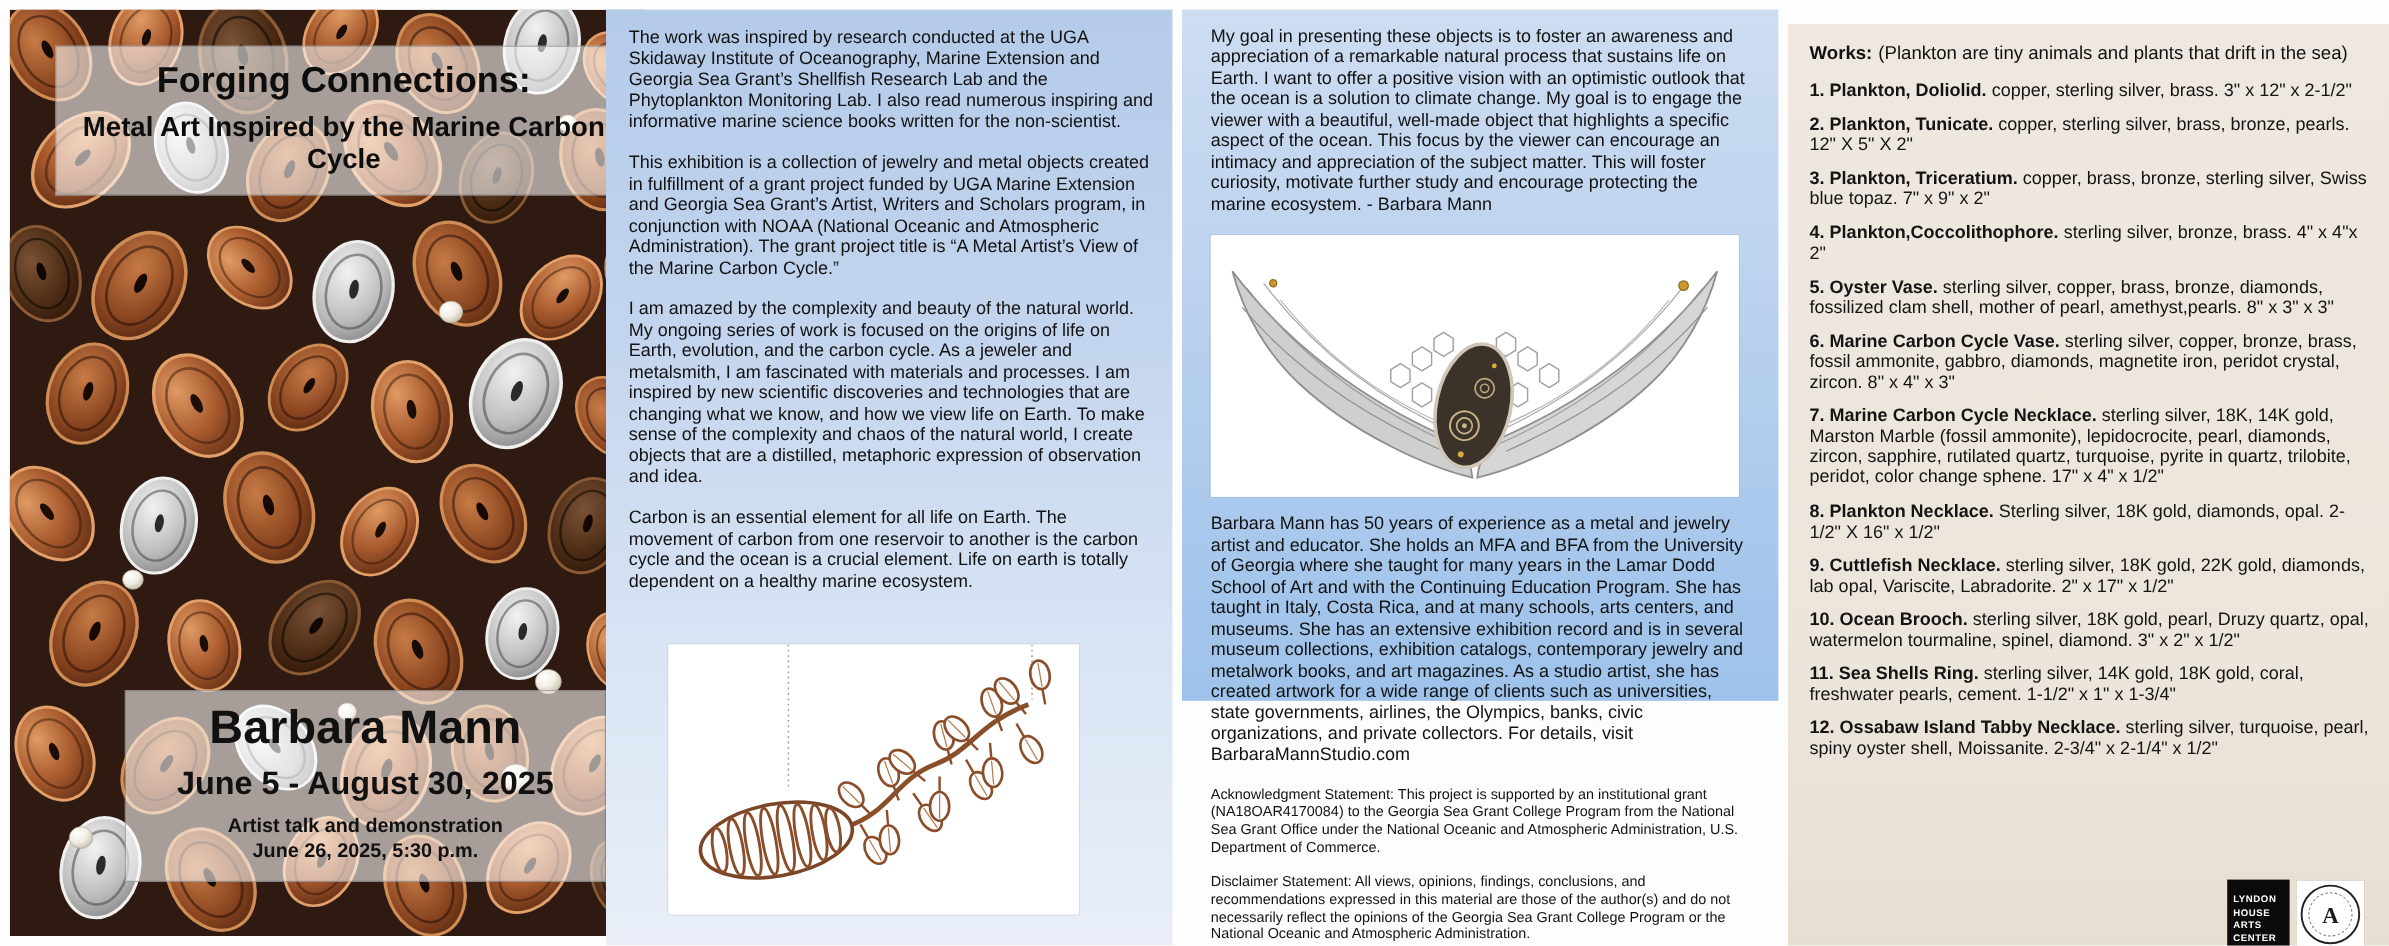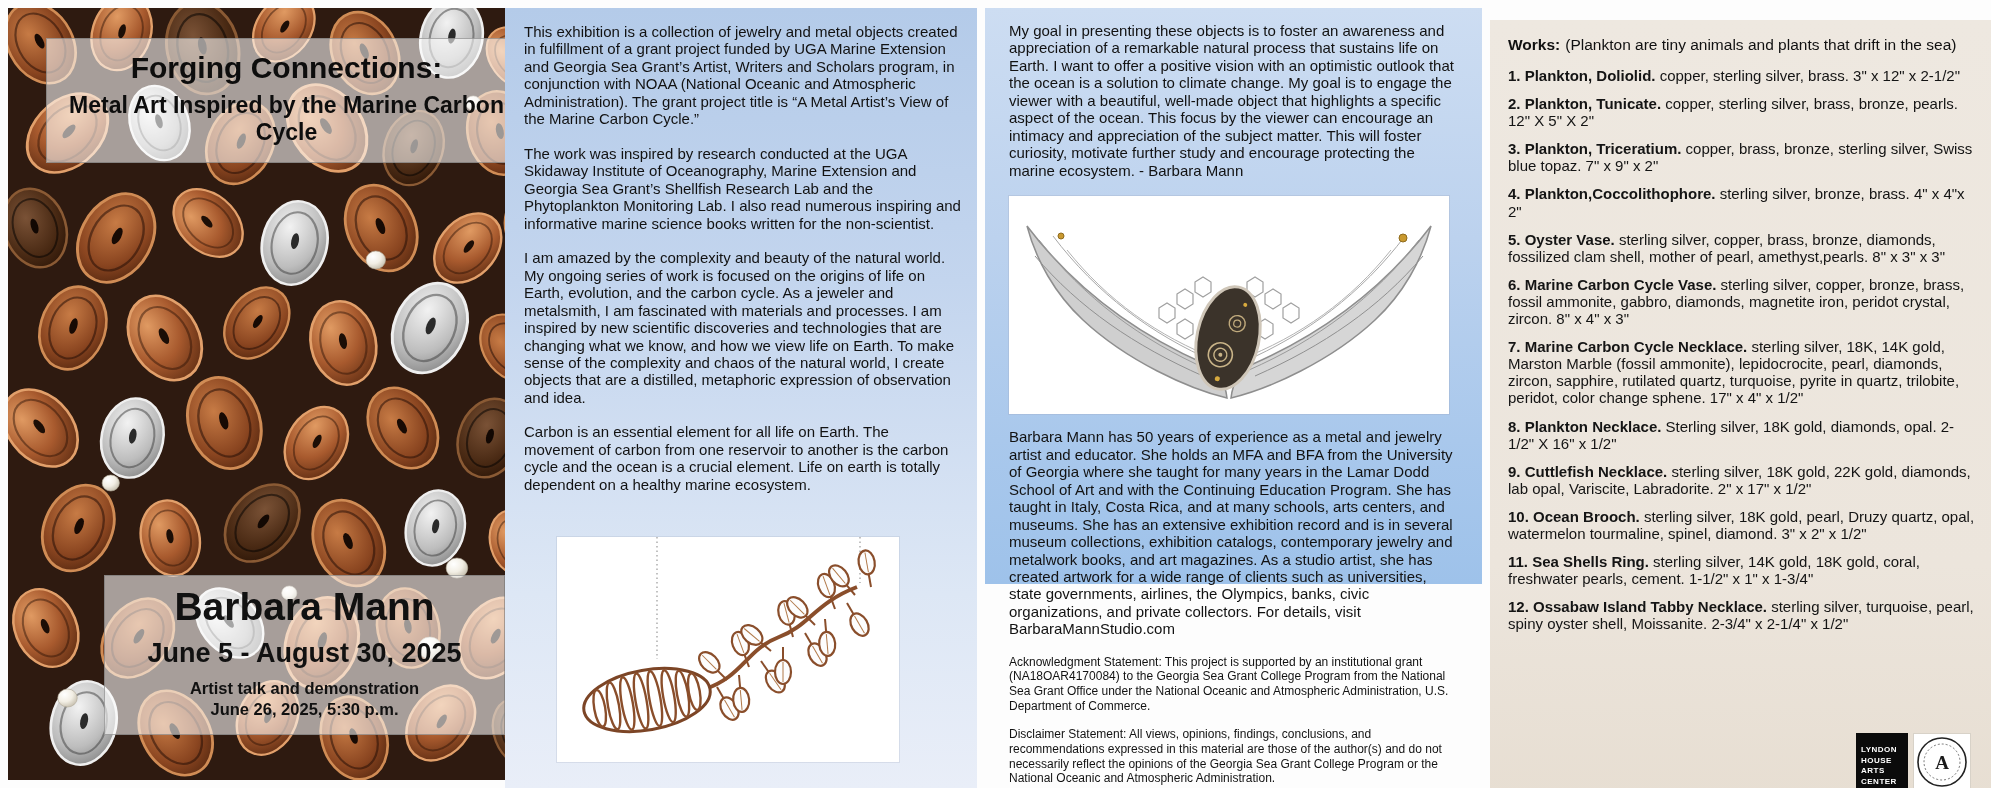--- a/index.html
+++ b/index.html
@@ -180,22 +180,22 @@
     <div class="artist-box">
       <div class="artist-name">Barbara Mann</div>
       <div class="artist-dates">June 5 - August 30, 2025</div>
       <div class="artist-talk">Artist talk and demonstration</div>
       <div class="artist-talk2">June 26, 2025, 5:30 p.m.</div>
     </div>
   </div>
 
   <div class="panel2">
     <div class="panel2-inner">
+        <p class="body-text">The work was inspired by research conducted at the UGA Skidaway Institute of Oceanography, Marine Extension and Georgia Sea Grant’s Shellfish Research Lab and the Phytoplankton Monitoring Lab. I also read numerous inspiring and informative marine science books written for the non-scientist.</p>
         <p class="body-text">This exhibition is a collection of jewelry and metal objects created in fulfillment of a grant project funded by UGA Marine Extension and Georgia Sea Grant’s Artist, Writers and Scholars program, in conjunction with NOAA (National Oceanic and Atmospheric Administration). The grant project title is “A Metal Artist’s View of the Marine Carbon Cycle.”</p>
-        <p class="body-text">The work was inspired by research conducted at the UGA Skidaway Institute of Oceanography, Marine Extension and Georgia Sea Grant’s Shellfish Research Lab and the Phytoplankton Monitoring Lab. I also read numerous inspiring and informative marine science books written for the non-scientist.</p>
         <p class="body-text">I am amazed by the complexity and beauty of the natural world. My ongoing series of work is focused on the origins of life on Earth, evolution, and the carbon cycle. As a jeweler and metalsmith, I am fascinated with materials and processes.  I am inspired by new scientific discoveries and technologies that are changing what we know, and how we view life on Earth.  To make sense of the complexity and chaos of the natural world, I create objects that are a distilled, metaphoric expression of observation and idea.</p>
         <p class="body-text">Carbon is an essential element for all life on Earth. The movement of carbon from one reservoir to another is the carbon cycle and the ocean is a crucial element. Life on earth is totally dependent on a healthy marine ecosystem.</p>
       </div>
     <div class="p2-image">
       <svg viewBox="0 0 342 225" aria-hidden="true">
         <defs>
           <g id="leaf">
             <line x1="0" y1="0" x2="0" y2="-14" stroke="#8a4e2b" stroke-width="2"></line>
             <ellipse cx="0" cy="-25" rx="8" ry="12" fill="#fdfdfd" stroke="#8a4e2b" stroke-width="2.2"></ellipse>
             <line x1="0" y1="-15" x2="0" y2="-35" stroke="#b07848" stroke-width="1"></line>

